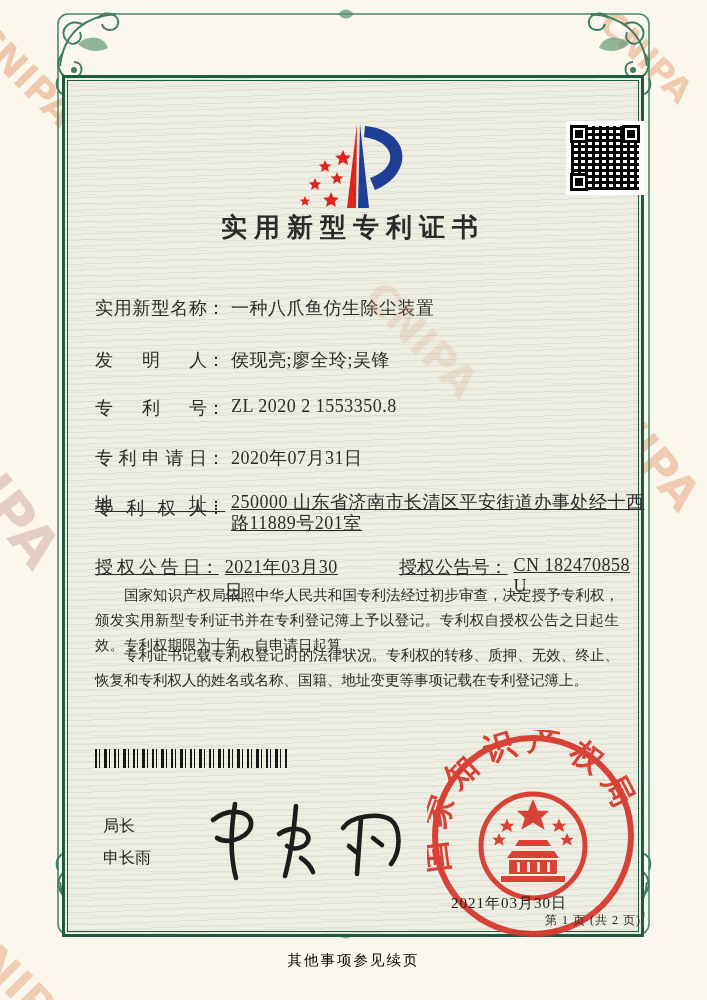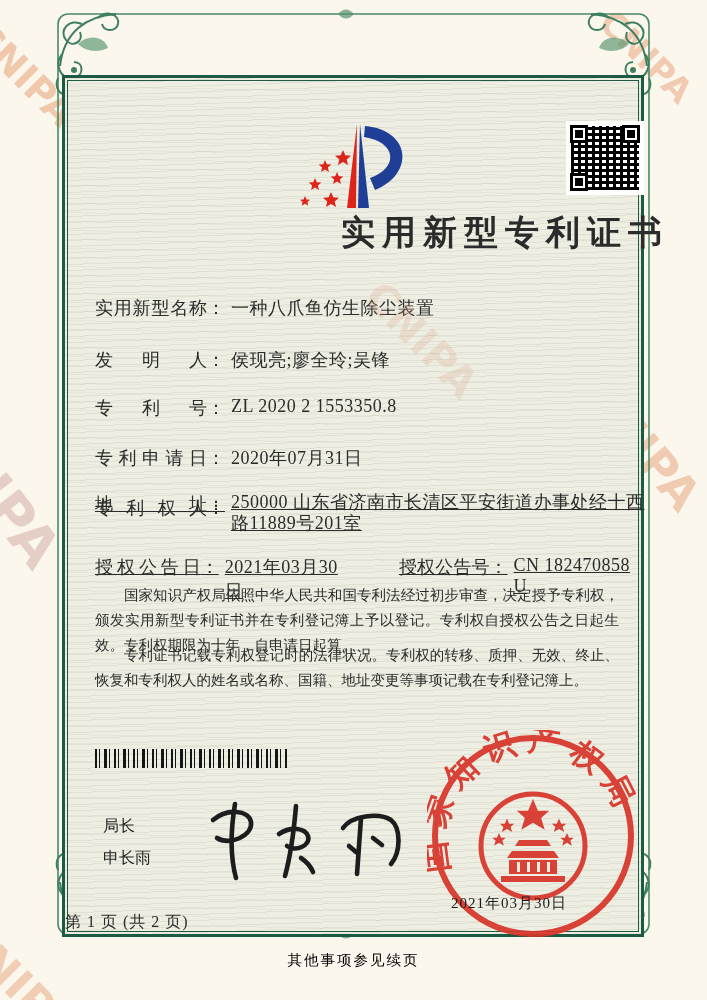--- a/index.html
+++ b/index.html
@@ -18,38 +18,38 @@
   #frame{position:absolute;left:38px;top:0;z-index:1;}
   
   #panel{position:absolute;left:62px;top:75px;width:582px;height:862px;z-index:2;
          background-color:#eeeee2;
          background-image:repeating-linear-gradient(178deg,rgba(125,135,115,.13) 0 1px,transparent 1px 6px),
                           repeating-linear-gradient(181deg,rgba(125,135,115,.08) 0 1px,transparent 1px 9px);
          border:3px solid #1c5a43;box-sizing:border-box;}
   #panel-inner-line{position:absolute;inset:2px;border:1px solid #1c5a43;pointer-events:none;}
   .abs{position:absolute;}
   .certno{left:30px;top:40px;font-size:16px;letter-spacing:2px;}
-  .title{left:0;top:132px;width:100%;text-align:right;font-size:34px;font-weight:bold;letter-spacing:7px;margin-left:28px;}
+  .title{left:0;top:132px;width:100%;text-align:center;font-size:26px;font-weight:bold;letter-spacing:7px;}
   
   .row{position:absolute;left:30px;font-size:18px;display:flex;align-items:flex-start;}
   .lab{display:inline-block;width:112px;text-align:justify;text-align-last:justify;}
   .colon{margin:0 6px 0 0;}
   .val{letter-spacing:.5px;}
   .val-wrap{width:428px;line-height:21px;}
   .row2col .sub{display:flex;}
   .para{position:absolute;left:30px;width:524px;font-size:14.5px;line-height:25px;
         text-align:justify;text-indent:2em;}
   .barcode{left:30px;top:671px;width:192px;height:19px;
      background:repeating-linear-gradient(90deg,#151515 0 2px,transparent 2px 4px,#151515 4px 5px,
         transparent 5px 9px,#151515 9px 12px,transparent 12px 14px,#151515 14px 15px,transparent 15px 19px);}
   .officer{left:38px;font-family:"DejaVu Sans","Liberation Sans",sans-serif;font-size:16px;color:#222;}
   .sig{left:128px;top:712px;}
   .seal{left:362px;top:652px;opacity:.93;}
   .seal-date{left:386px;top:816px;font-size:15px;letter-spacing:1px;color:#1c1c1c;z-index:4;}
-  .pageinfo{left:0;top:834px;width:100%;text-align:left;font-size:16px;letter-spacing:1px;}
+  .pageinfo{left:0;top:834px;width:100%;text-align:right;font-size:12px;letter-spacing:1px;}
   .footnote{position:absolute;left:0;top:951px;width:100%;text-align:center;font-size:14.5px;
             letter-spacing:2px;z-index:2;color:#000000;}
   
   .logo{left:220px;top:38px;}
   
   .qr{left:501px;top:43px;width:78px;height:74px;background:#fff;z-index:3;}
   .qr-pattern{position:absolute;inset:5px;
      background:repeating-linear-gradient(0deg,#000 0 3px,transparent 3px 6px),
                 repeating-linear-gradient(90deg,#000 0 3px,rgba(0,0,0,0) 3px 7px);}
   .finder{position:absolute;width:12px;height:12px;border:3px solid #000;background:#fff;}

